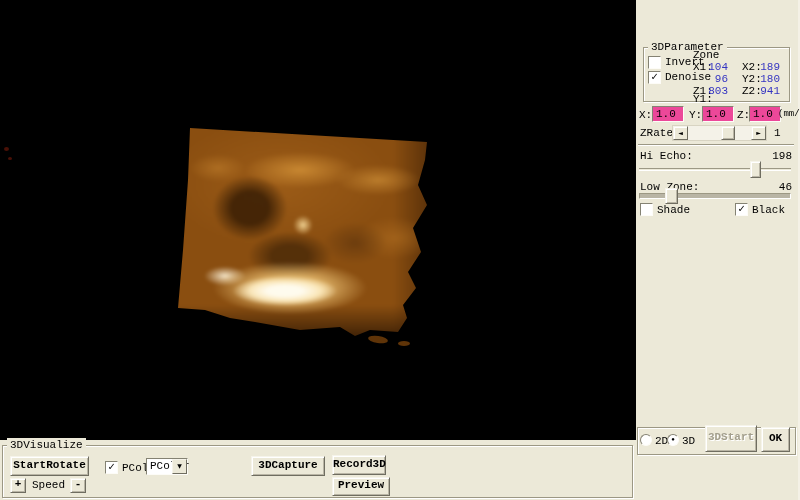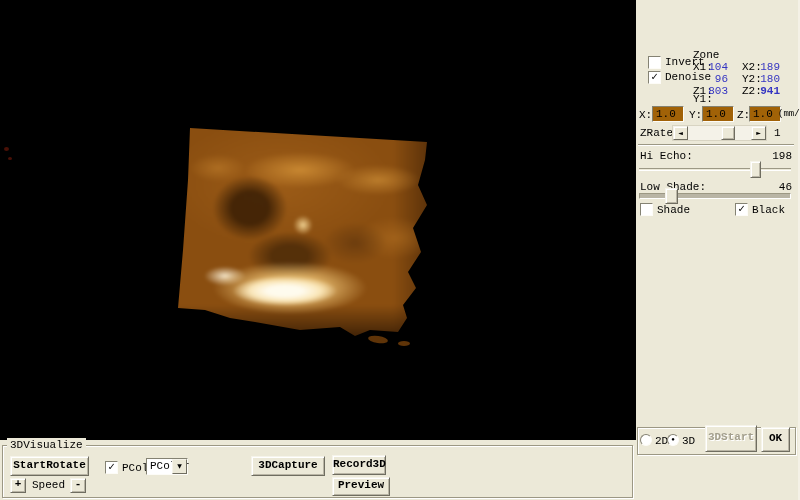--- a/index.html
+++ b/index.html
@@ -52,21 +52,21 @@
     position:absolute;width:11px;height:11px;background:#fff;
     border:1px solid;border-color:#848273 #fdfcf7 #fdfcf7 #848273;
     font-size:11px;line-height:10px;text-align:center;font-weight:bold;overflow:hidden;
   }
   .radio{
     position:absolute;width:10px;height:10px;background:#fff;border-radius:50%;
     border:1px solid;border-color:#848273 #fdfcf7 #fdfcf7 #848273;
     font-size:6px;line-height:10px;text-align:center;
   }
   .sunken{
-    position:absolute;background:#a16207;
+    position:absolute;background:#ec4899;
     border:1px solid;border-color:#848273 #fdfcf7 #fdfcf7 #848273;
   }
   .lbl{position:absolute;white-space:nowrap;line-height:12px;}
   .val{position:absolute;white-space:nowrap;line-height:12px;text-align:right;}
   .etch-h{position:absolute;height:0;border-top:1px solid #9c9884;border-bottom:1px solid #fff;}
   .track-thin{position:absolute;height:1px;border-top:1px solid #9c9884;border-bottom:1px solid #fff;}
   .track-thick{position:absolute;height:4px;background:#b9b5a5;border:1px solid #9c9884;border-bottom-color:#fff;border-right-color:#fff;}
   .thumb{
     position:absolute;background:#ece9d8;
     border:1px solid;border-color:#f6f4ea #6f6d60 #6f6d60 #f6f4ea;
@@ -101,41 +101,44 @@
     </div>
     <div class="blob" style="left:368px;top:336px;width:20px;height:7px;transform:rotate(8deg);"></div>
     <div class="blob" style="left:398px;top:341px;width:12px;height:5px;"></div>
     <div class="speck" style="left:4px;top:147px;width:5px;height:4px;"></div>
     <div class="speck" style="left:8px;top:157px;width:4px;height:3px;"></div>
   </div>
 
   <div style="position:absolute;left:636px;top:0;width:164px;height:500px;">
     <div class="right-edge"></div>
 
+    <div class="grp" style="left:7px;top:47px;width:145px;height:53px;">
+      <span class="grp-label">3DParameter</span>
+    </div>
     <span class="cb" style="left:12px;top:56px;"><span></span></span>
     <span class="lbl" style="left:29px;top:56px;">Invert</span>
     <span class="cb" style="left:12px;top:71px;"><span>✓</span></span>
     <span class="lbl" style="left:29px;top:71px;">Denoise</span>
 
     <span class="lbl" style="left:57px;top:49px;">Zone</span>
 
     <span class="lbl" style="left:57px;top:61px;">X1:</span>
     <span class="val" style="left:72px;top:61px;width:20px;color:#3434c2;">104</span>
     <span class="lbl" style="left:106px;top:61px;">X2:</span>
     <span class="val" style="left:124px;top:61px;width:20px;color:#3434c2;">189</span>
 
     <span class="lbl" style="left:57px;top:73px;margin-top:20px;">Y1:</span>
     <span class="val" style="left:72px;top:73px;width:20px;color:#3434c2;">96</span>
     <span class="lbl" style="left:106px;top:73px;">Y2:</span>
     <span class="val" style="left:124px;top:73px;width:20px;color:#3434c2;">180</span>
 
     <span class="lbl" style="left:57px;top:85px;">Z1:</span>
     <span class="val" style="left:72px;top:85px;width:20px;color:#3434c2;">803</span>
     <span class="lbl" style="left:106px;top:85px;">Z2:</span>
-    <span class="val" style="left:124px;top:85px;width:20px;color:#3434c2;font-weight:bold;">941</span>
+    <span class="val" style="left:124px;top:85px;width:20px;color:#3434c2;">941</span>
 
     <span class="lbl" style="left:3px;top:109px;">X:</span>
     <div class="sunken" style="left:16px;top:106px;width:27px;height:13px;padding:1px 0 0 3px;"><span>1.0</span></div>
     <span class="lbl" style="left:53px;top:109px;">Y:</span>
     <div class="sunken" style="left:66px;top:106px;width:27px;height:13px;padding:1px 0 0 3px;"><span>1.0</span></div>
     <span class="lbl" style="left:101px;top:109px;">Z:</span>
     <div class="sunken" style="left:113px;top:106px;width:27px;height:13px;padding:1px 0 0 3px;"><span>1.0</span></div>
     <span class="lbl small" style="left:142px;top:108px;">(mm/p)</span>
 
     <span class="lbl" style="left:4px;top:127px;">ZRate</span>
@@ -146,21 +149,21 @@
     </div>
     <span class="lbl" style="left:138px;top:127px;">1</span>
 
     <div class="etch-h" style="left:2px;top:144px;width:156px;"></div>
 
     <span class="lbl" style="left:4px;top:150px;">Hi Echo:</span>
     <span class="val" style="left:120px;top:150px;width:36px;">198</span>
     <div class="track-thin" style="left:3px;top:168px;width:152px;"></div>
     <div class="thumb" style="left:114px;top:161px;width:9px;height:15px;"></div>
 
-    <span class="lbl" style="left:4px;top:181px;">Low Shade:</span>
+    <span class="lbl" style="left:4px;top:181px;">Low Zone:</span>
     <span class="val" style="left:120px;top:181px;width:36px;">46</span>
     <div class="track-thick" style="left:3px;top:193px;width:150px;"></div>
     <div class="thumb" style="left:29px;top:188px;width:11px;height:14px;"></div>
 
     <span class="cb" style="left:4px;top:203px;"><span></span></span>
     <span class="lbl" style="left:21px;top:204px;">Shade</span>
     <span class="cb" style="left:99px;top:203px;"><span>✓</span></span>
     <span class="lbl" style="left:116px;top:204px;">Black</span>
 
     <div class="grp" style="left:1px;top:427px;width:157px;height:26px;"></div>

